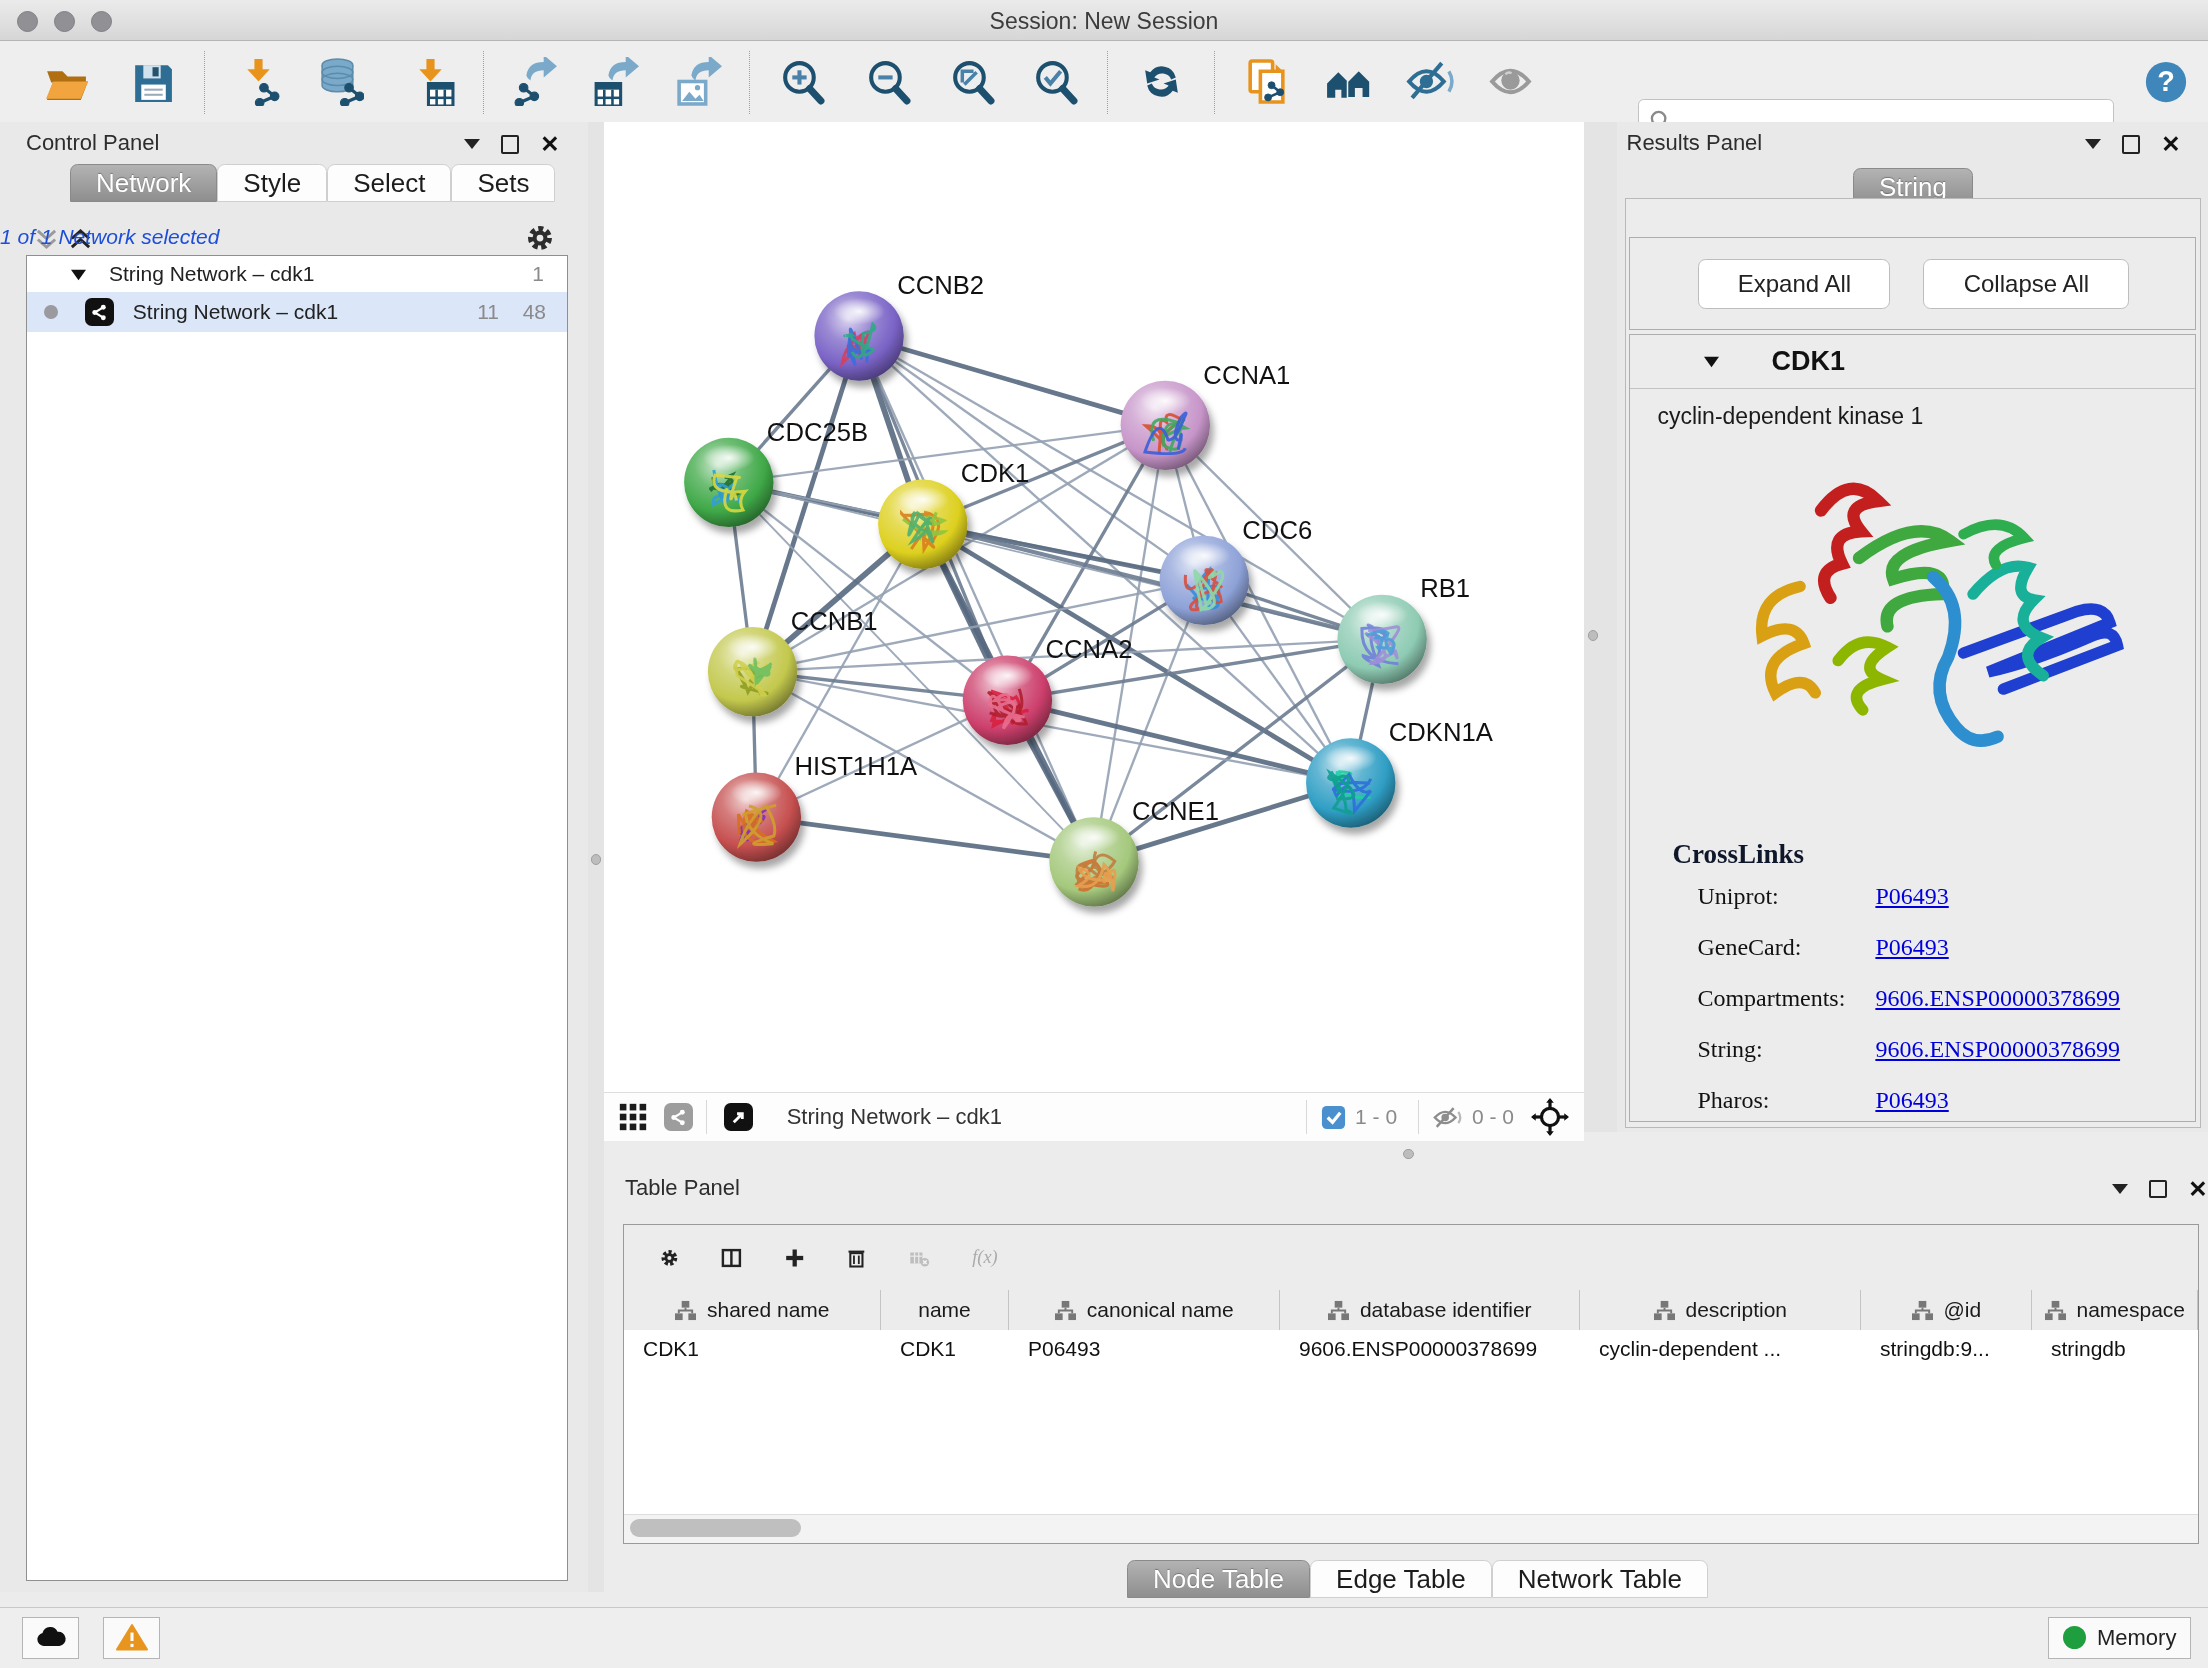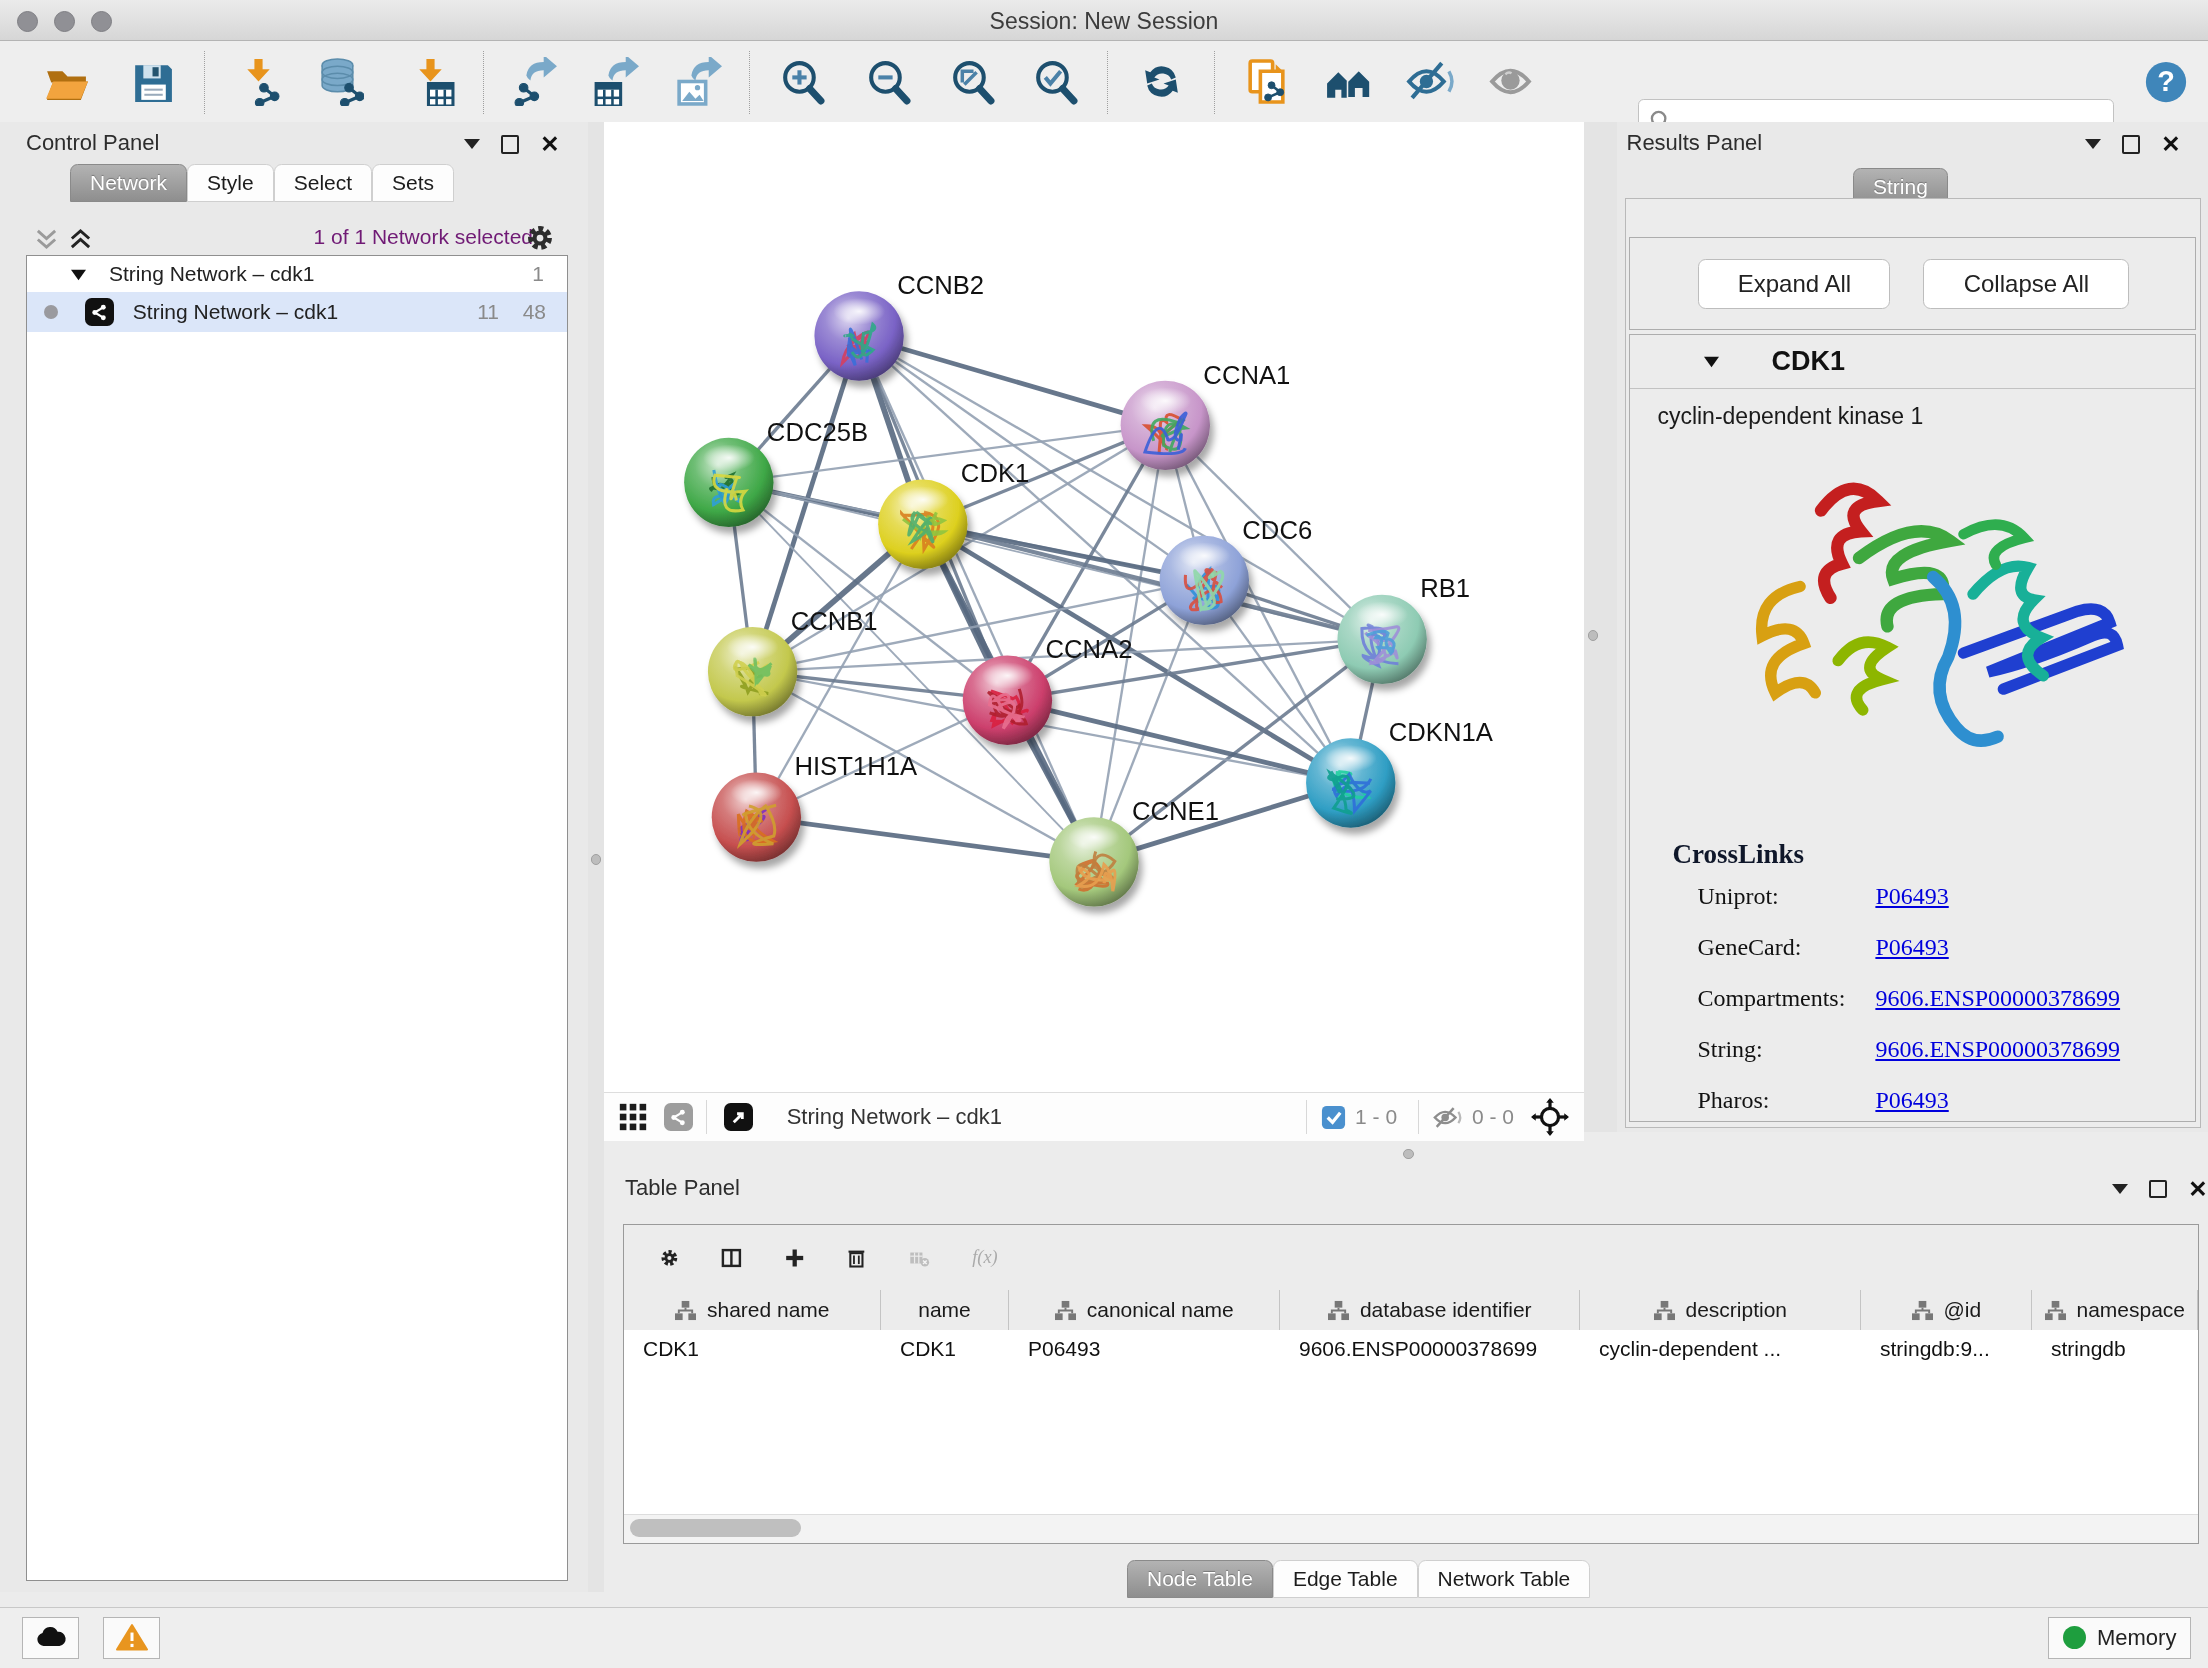--- a/index.html
+++ b/index.html
@@ -29,27 +29,27 @@
   .ptitle{font-size:22px;color:#2d2d2d;}
   .p-controls{position:absolute;display:flex;align-items:center;gap:21px;}
   .p-tri{width:0;height:0;border-left:8.6px solid transparent;border-right:8.6px solid transparent;
     border-top:10.5px solid #222;}
   .p-sq{width:14.3px;height:14.3px;border:2.4px solid #222;border-radius:1.9px;}
   .p-x{font-size:23px;font-weight:bold;color:#111;line-height:14.3px;}
   .tabsel{background:linear-gradient(#b3b3b3,#8e8e8e);color:#fff;
     text-shadow:0 -1px 1px rgba(0,0,0,.3);border:1px solid #8a8a8a;}
   .tabun{background:#fdfdfd;color:#1c1c1c;border:1px solid #cfcfcf;}
   .tab{height:38px;display:flex;align-items:center;justify-content:center;
-    font-size:21px;padding:0 19px;border-radius:7.6px 7.6px 0 0;cursor:pointer;box-sizing:border-box;}
+    font-size:26px;padding:0 25px;border-radius:7.6px 7.6px 0 0;cursor:pointer;box-sizing:border-box;}
   
   #cp{left:0;top:122px;width:588px;height:1470px;background:#e9e9e9;
     border-right:1px solid #b8b8b8;}
   #cp-tabs{position:absolute;left:70px;top:42px;display:flex;}
   #cp-status{position:absolute;left:0;top:97px;width:100%;height:38px;}
-  #cp-status .stxt{position:absolute;left:0;top:5.7px;width:533px;text-align:right;font-size:21px;color:#701a75;}
+  #cp-status .stxt{position:absolute;left:0;top:5.7px;width:533px;text-align:left;font-size:21px;color:#1d4ed8;font-style:italic;}
   #cp-list{position:absolute;left:26px;top:133px;width:540px;height:1324px;
     background:#fff;border:1.4px solid #8f8f8f;}
   .cprow{position:relative;width:100%;height:36px;display:flex;align-items:center;font-size:21px;}
   .cprow .cnt{position:absolute;color:#8a8a8a;}
   .rowsel{background:#dbe6f9;height:40px;}
   .graydot{width:14.3px;height:14.3px;border-radius:50%;background:#9a9a9f;margin-left:17px;}
   .shareicon{width:28.5px;height:28.5px;border-radius:6.7px;background:#111;display:flex;
     align-items:center;justify-content:center;margin-left:27px;}
   
   #canvas{left:604px;top:122px;width:980px;height:970px;background:#fff;}

